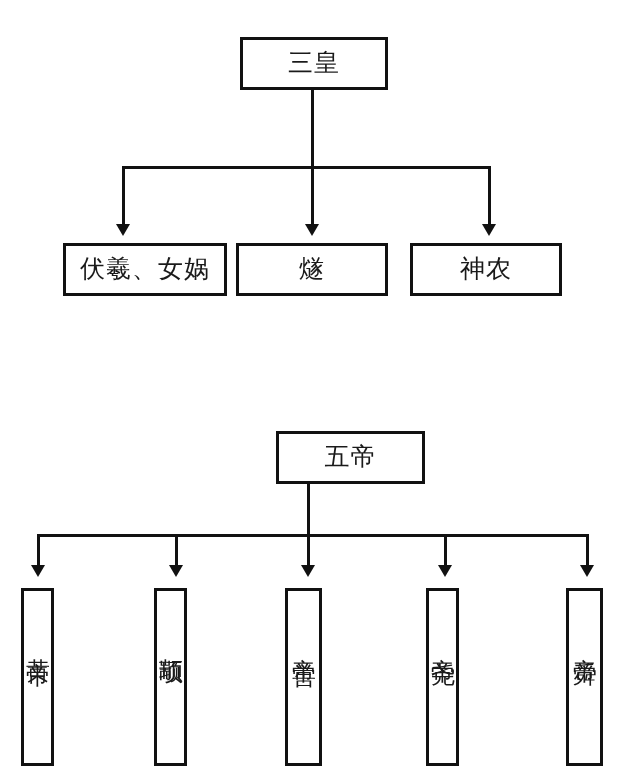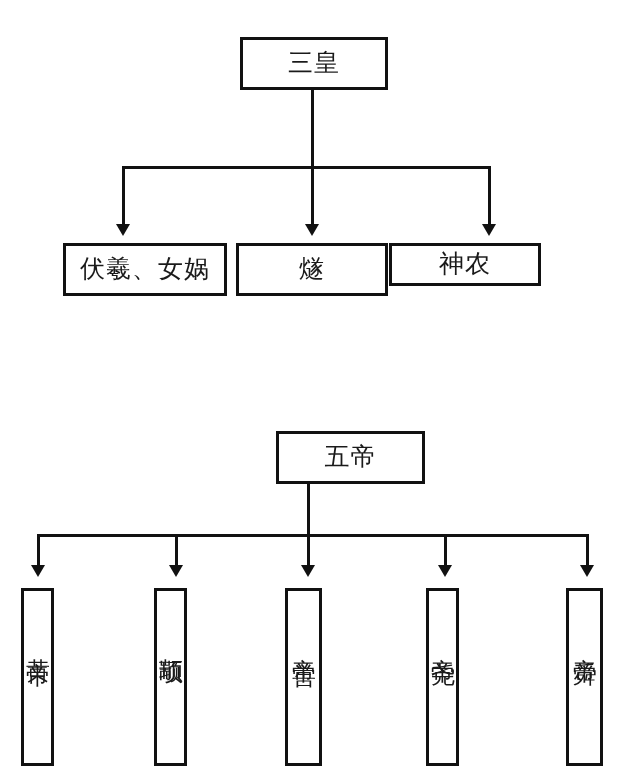--- a/index.html
+++ b/index.html
@@ -98,21 +98,21 @@
   <div class="arrowhead" style="left:482px; top:224px;"></div>
 
   <div class="node horiz" style="left:28px; top:243px; width:164px; height:53px;margin-left:35px;">
     <span class="label">伏羲、女娲</span>
   </div>
 
   <div class="node horiz" style="left:236px; top:243px; width:152px; height:53px;">
     <span class="label">燧</span>
   </div>
 
-  <div class="node horiz" style="left:389px; top:243px; width:152px; height:43px;">
+  <div class="node horiz" style="left:410px; top:243px; width:152px; height:53px;">
     <span class="label">神农</span>
   </div>
 
   <div class="node horiz" style="left:234px; top:431px; width:149px; height:53px;margin-left:42px;">
     <span class="label">五帝</span>
   </div>
 
   <div class="vline" style="left:307px; top:484px; height:52px;"></div>
 
   <div class="hline" style="left:37px; top:534px; width:552px;"></div>

